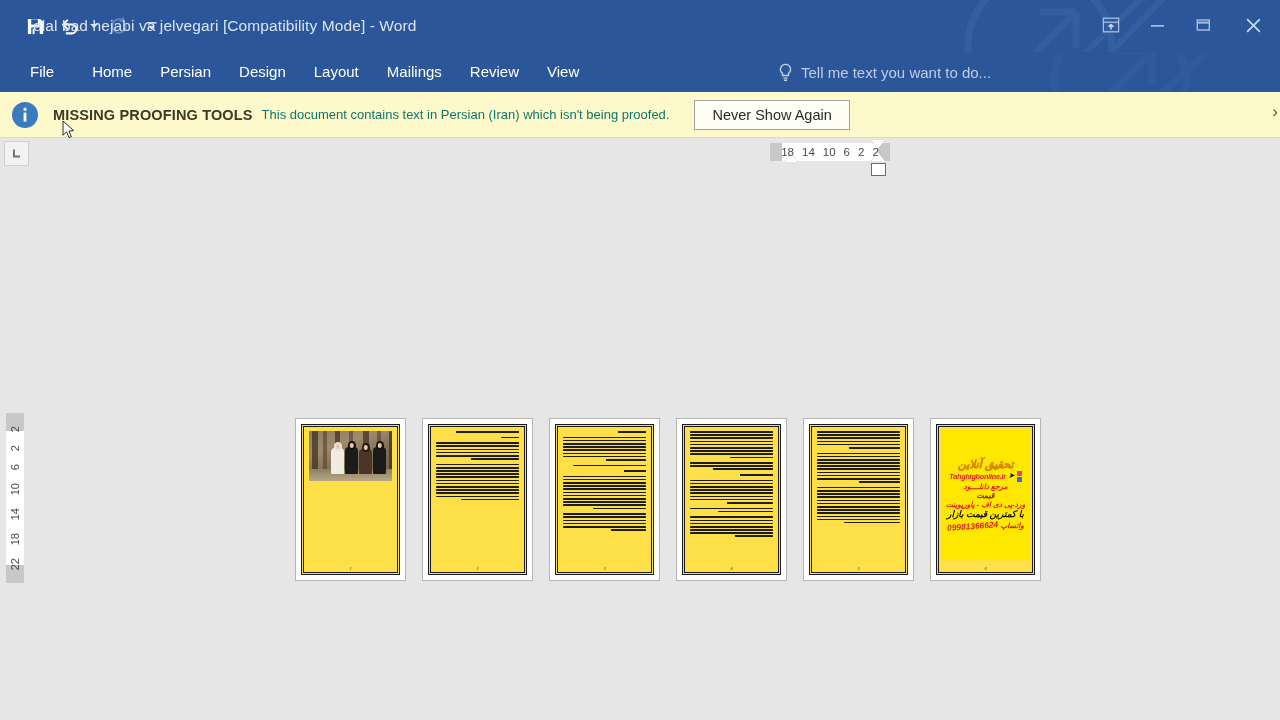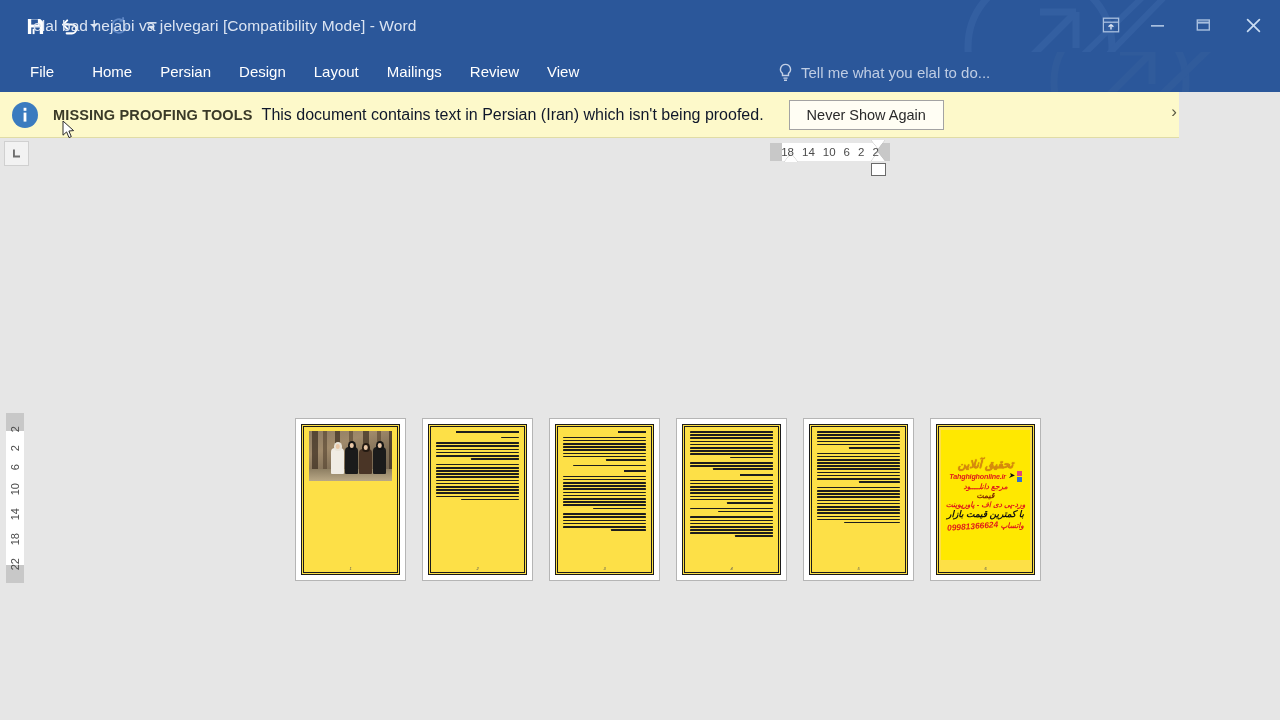--- a/index.html
+++ b/index.html
@@ -64,29 +64,29 @@
   }
   .tab.file { padding-left: 30px; padding-right: 24px; }
   .tellme {
     position: absolute; left: 778px; top: 0; height: 40px; display: flex; align-items: center;
     color: #c3d0e6; font-size: 15px; gap: 8px;
   }
   .tellme .txt { color: #bfcde4; }
 
   
   .msgbar {
-    position: absolute; left: 0; top: 92px; width: 1179px; height: 45px;
+    position: absolute; left: 0; top: 92px; width: 1280px; height: 45px;
     background: #fdf9ca; border-bottom: 1px solid #e0dca6;
     display: flex; align-items: center;
   }
   .msg-ico { margin-left: 11px; width: 28px; height: 28px; flex: none; }
   .msg-strong {
     margin-left: 14px; color: #3a3a28; font-size: 14.5px; font-weight: bold; letter-spacing: .15px;
   }
-  .msg-text { margin-left: 9px; color: #0f172a; font-size: 16px; }
+  .msg-text { margin-left: 9px; color: #0f766e; font-size: 13px; }
   .never-btn {
     margin-left: 25px; background: #fffef4; border: 1px solid #a3a3a3;
     padding: 6px 17px; font-size: 14.5px; color: #2a2a2a;
   }
   .msg-close {
     position: absolute; right: 2px; top: 11px;
     color: #5a5a44; font-size: 17px; line-height: 1;
   }
 
   
@@ -318,21 +318,21 @@
       <div class="tab">Mailings</div>
       <div class="tab">Review</div>
       <div class="tab">View</div>
     </div>
 
     <div class="tellme">
       <svg width="15" height="19" viewBox="0 0 15 19" fill="none" stroke="#c3d0e6" stroke-width="1.4">
         <path d="M7.5 1.4a5 5 0 0 0-3 9v2.1h6v-2.1a5 5 0 0 0-3-9z"></path>
         <path d="M5.4 15.1h4.2M6 17.3h3"></path>
       </svg>
-      <span class="txt">Tell me what you elal to do...</span>
+      <span class="txt">Tell me text you want to do...</span>
     </div>
 
   </div>
 
   <div class="msgbar">
     <svg class="msg-ico" viewBox="0 0 28 28">
       <circle cx="14" cy="14" r="13" fill="#3a7bbf"></circle>
       <rect x="12.6" y="11.6" width="2.8" height="9" fill="#ffffff"></rect>
       <rect x="12.6" y="6.8" width="2.8" height="3" fill="#ffffff"></rect>
     </svg>

